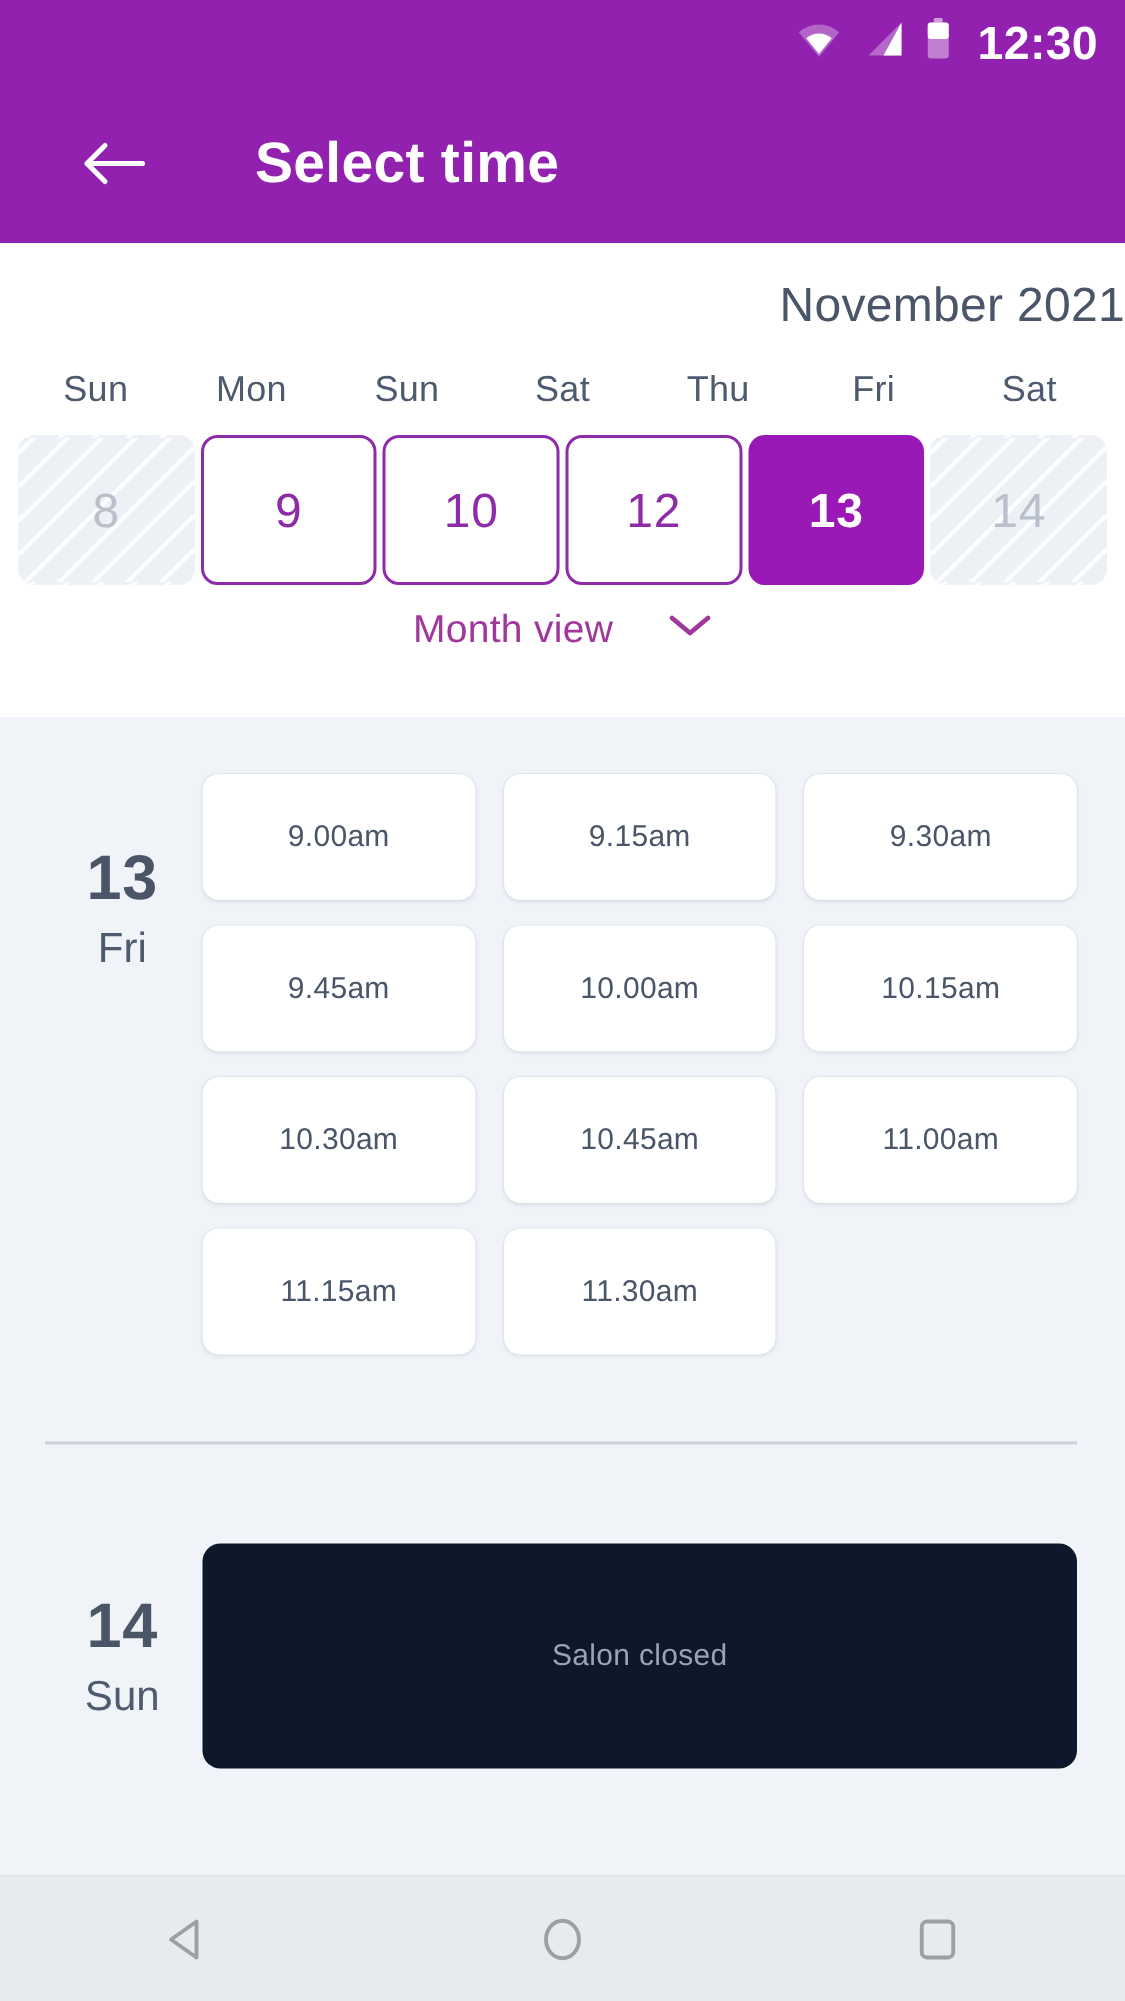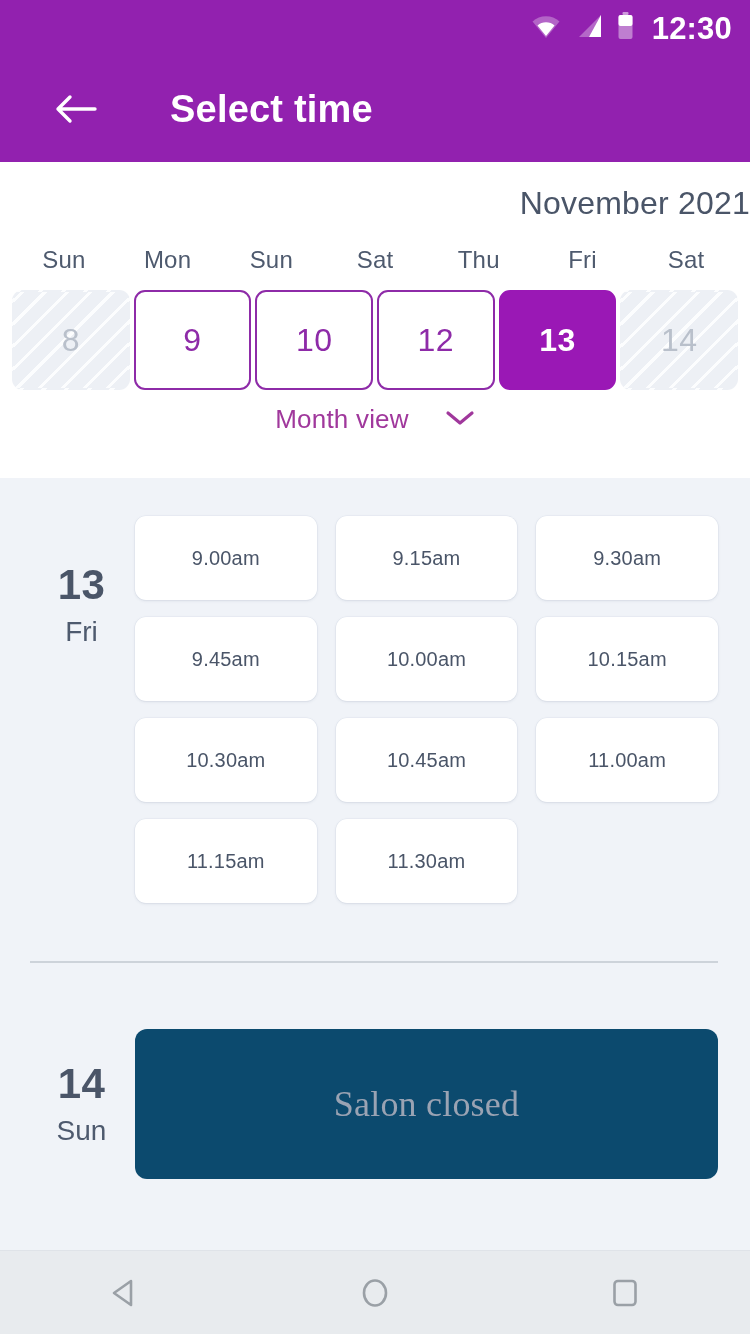--- a/index.html
+++ b/index.html
@@ -238,29 +238,28 @@
 
   .divider {
     height: 2px;
     background: #cdd3da;
     margin: 58px 32px 0 30px;
   }
 
   .closed-card {
     flex: 1 1 auto;
     height: 150px;
-    background: #0c4a6e;
+    background: #0f172a;
     border-radius: 12px;
     display: flex;
     align-items: center;
     justify-content: center;
-    font-size: 36px;
+    font-size: 20px;
     color: #9aa3b3;
     letter-spacing: 0.2px;
-    font-family: Liberation Serif, serif;
   }
 
   .day-section.closed-row {
     padding-top: 66px;
     align-items: center;
   }
 
   .day-section.closed-row .day-badge {
     padding-top: 0;
   }

